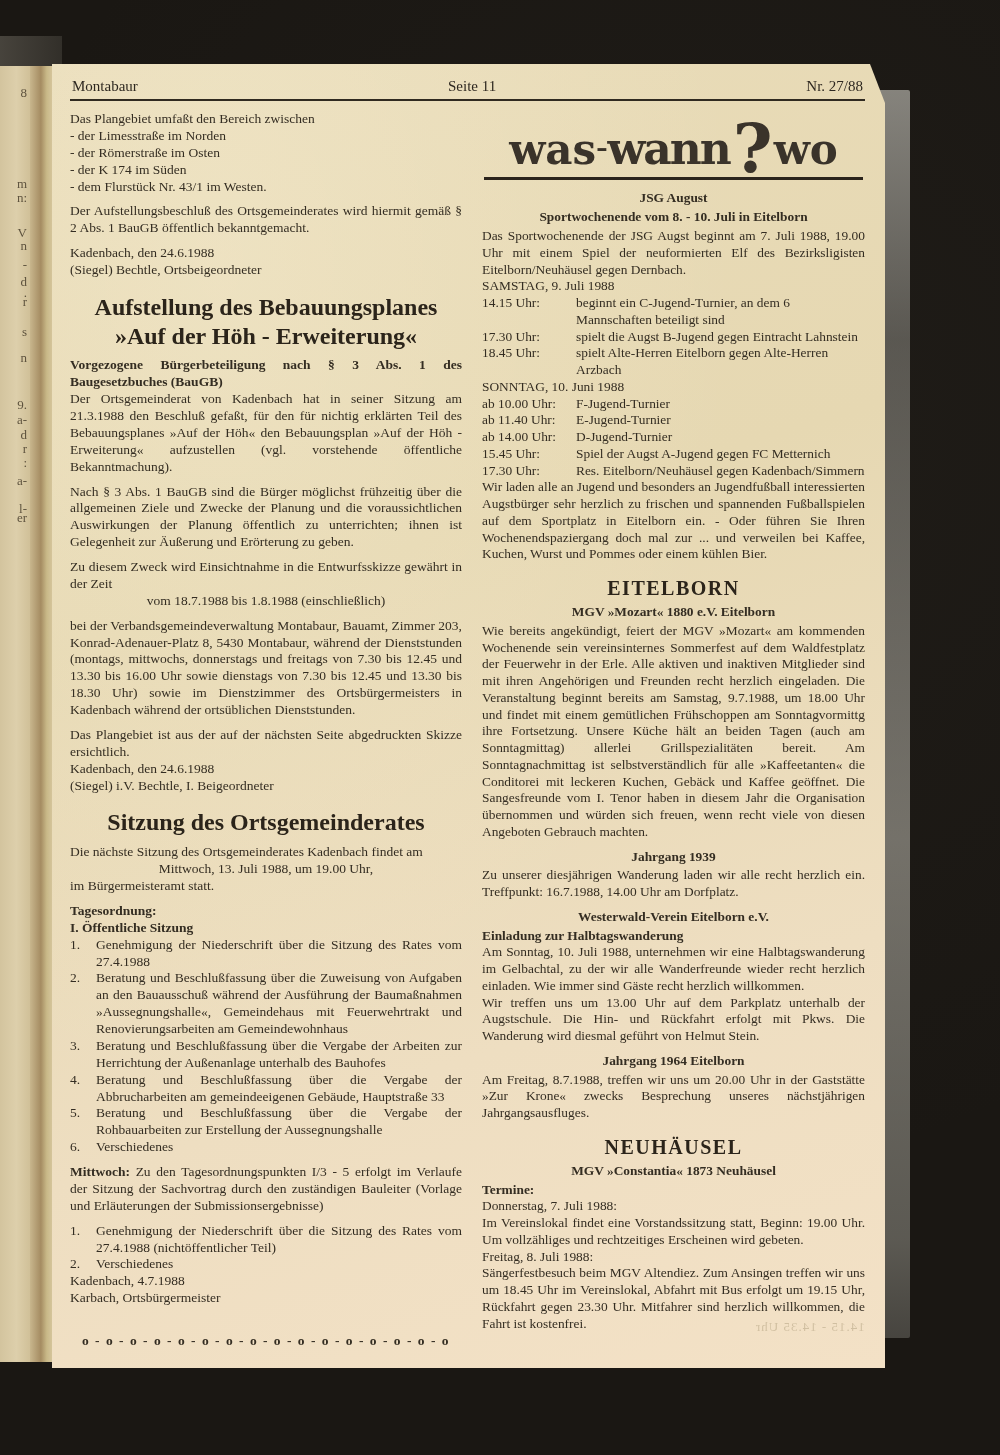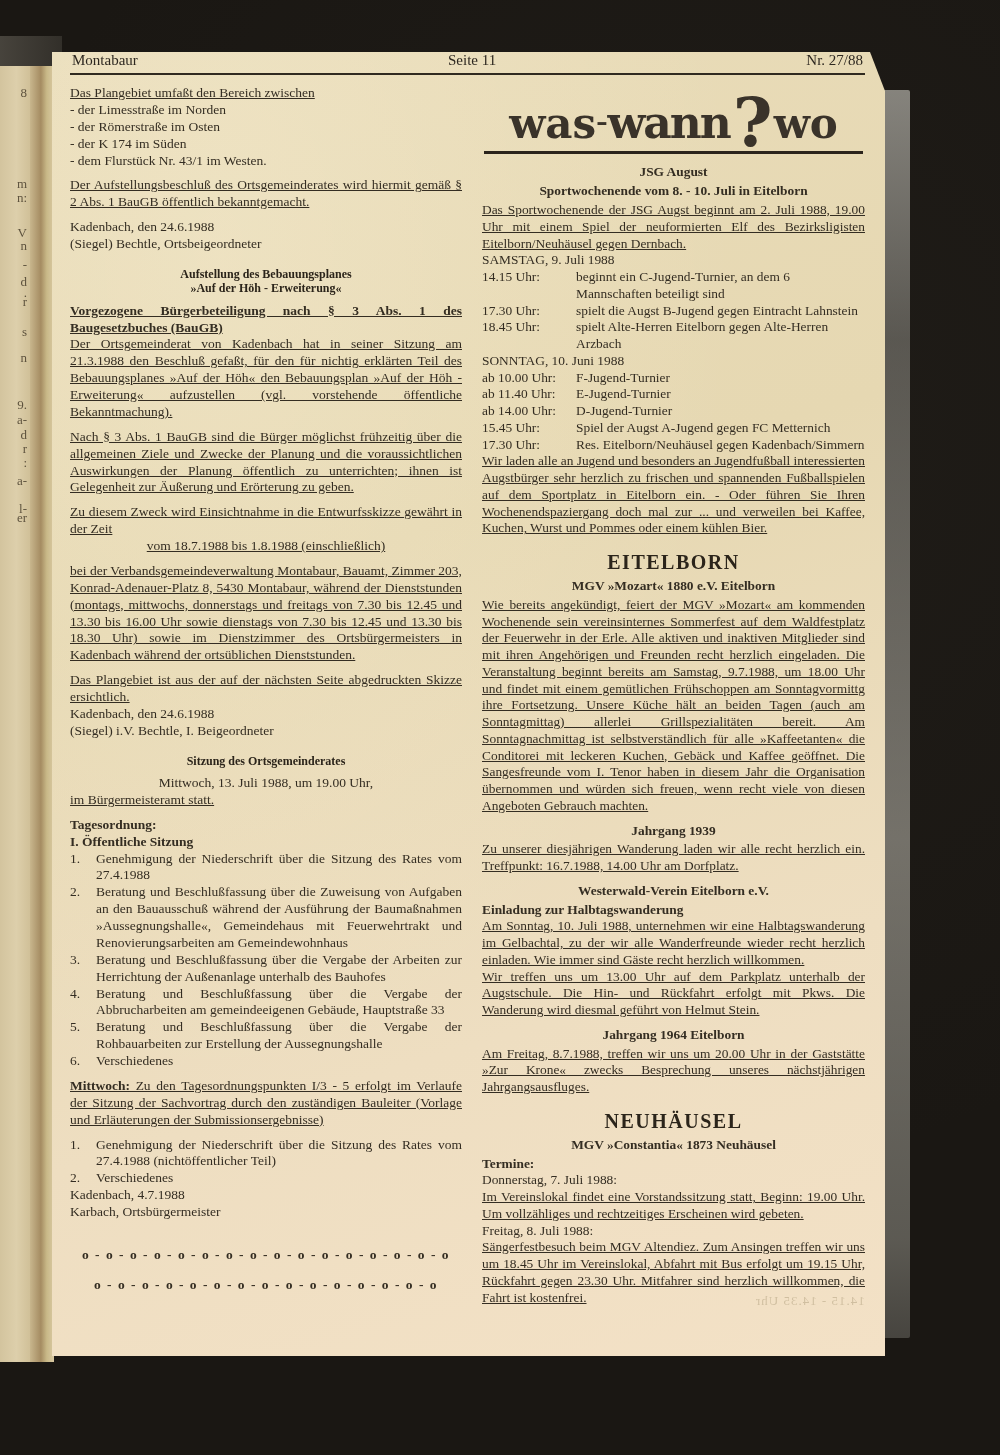--- a/index.html
+++ b/index.html
@@ -26,41 +26,41 @@
     background:linear-gradient(90deg,#c8b68d,#a58c62 45%,#c9b countryside88 70%,#d9c9a2);
     background:linear-gradient(90deg,#c8b68d,#a58c62 45%,#c9b988 70%,#d9c9a2); }
 
   
   .tape { position:absolute; left:872px; top:90px; width:38px; height:1248px;
     background:linear-gradient(180deg, rgba(190,188,180,.65), rgba(150,148,140,.5) 20%,
       rgba(175,172,162,.6) 60%, rgba(120,118,110,.7) 92%, rgba(90,88,82,.7));
     border-radius:2px; }
 
   
-  .page { position:absolute; left:52px; top:52px; width:833px; height:1304px;
+  .page { position:absolute; left:52px; top:64px; width:833px; height:1304px;
     background:
       radial-gradient(ellipse at 20% 15%, rgba(255,248,226,.25), transparent 55%),
       linear-gradient(163deg,#e9dcb9 0%,#e6d8b2 38%,#eedec1 72%,#f3e1c6 100%);
     clip-path:polygon(0 0, 98.2% 0, 100% 3%, 100% 100%, 0 100%);
-    padding:0 20px 18px 18px; color:#342d22; overflow:hidden; }
+    padding:14px 20px 18px 18px; color:#342d22; overflow:hidden; }
 
   .hdr { display:flex; justify-content:space-between; align-items:baseline;
     font-size:15px; padding:0 2px 4px 2px; border-bottom:2px solid #302a20; color:#2e2820; }
 
   .cols { display:flex; gap:20px; margin-top:10px; }
   .col-l { width:392px; flex:none; font-size:13.5px; line-height:1.25; }
   .col-r { flex:1; font-size:13.4px; line-height:1.25; position:relative; }
 
-  .p { margin-bottom:8px; text-align:justify;text-decoration:underline; }
+  .p { margin-bottom:8px; text-align:justify; }
   .tight { margin-bottom:0; }
   .line { text-align:left; }
   .center { text-align:center; }
   .bold { font-weight:bold; }
 
-  .h-big { font-size:12px; font-weight:bold; text-align:center;
+  .h-big { font-size:24px; font-weight:bold; text-align:center;
     line-height:1.2; margin:14px 6px 7px; color:#2b241a; }
   .h-place { font-size:20px; font-weight:bold; text-align:center;
     letter-spacing:1.5px; margin:13px 0 3px; color:#2b241a; }
   .h-sub { font-weight:bold; text-align:center; margin:3px 0 2px; }
 
   .agenda { display:flex; }
   .agenda .n { width:26px; flex:none; }
   .agenda .x { flex:1; text-align:justify; }
 
   .sched { display:flex; }
@@ -151,20 +151,21 @@
         <div class="p tight">Zu diesem Zweck wird Einsichtnahme in die Entwurfsskizze gewährt in der Zeit</div>
         <div class="p center">vom 18.7.1988 bis 1.8.1988 (einschließlich)</div>
 
         <div class="p">bei der Verbandsgemeindeverwaltung Montabaur, Bauamt, Zimmer 203, Konrad-Adenauer-Platz 8, 5430 Montabaur, während der Dienststunden (montags, mittwochs, donnerstags und freitags von 7.30 bis 12.45 und 13.30 bis 16.00 Uhr sowie dienstags von 7.30 bis 12.45 und 13.30 bis 18.30 Uhr) sowie im Dienstzimmer des Ortsbürgermeisters in Kadenbach während der ortsüblichen Dienststunden.</div>
 
         <div class="p tight">Das Plangebiet ist aus der auf der nächsten Seite abgedruckten Skizze ersichtlich.</div>
         <div class="line sig">Kadenbach, den 24.6.1988</div>
         <div class="line sig">(Siegel) i.V. Bechtle, I. Beigeordneter</div>
 
         <div class="h-big">Sitzung des Ortsgemeinderates</div>
+        <div class="line">Die nächste Sitzung des Ortsgemeinderates Kadenbach findet am</div>
         <div class="center">Mittwoch, 13. Juli 1988, um 19.00 Uhr,</div>
         <div class="p line">im Bürgermeisteramt statt.</div>
 
         <div class="line bold">Tagesordnung:</div>
         <div class="line bold">I. Öffentliche Sitzung</div>
 
         <div class="agenda">
           <span class="n">1.</span>
           <span class="x">Genehmigung der Niederschrift über die Sitzung des Rates vom 27.4.1988</span>
         </div>
@@ -206,21 +207,21 @@
         <div class="sep sep2">o - o - o - o - o - o - o - o - o - o - o - o - o - o - o</div>
       </div>
 
       <div class="col-r">
         <div class="logo">
           <span class="w1">was</span><span class="hy">-</span><span class="w2">wann</span><span class="q">?</span><span class="w3">wo</span>
         </div>
 
         <div class="h-sub">JSG August</div>
         <div class="h-sub">Sportwochenende vom 8. - 10. Juli in Eitelborn</div>
-        <div class="p tight">Das Sportwochenende der JSG Augst beginnt am 2. Juli 1988, 19.00 Uhr mit einem Spiel der neuformierten Elf des Bezirksligisten Eitelborn/Neuhäusel gegen Dernbach.</div>
+        <div class="p tight">Das Sportwochenende der JSG Augst beginnt am 7. Juli 1988, 19.00 Uhr mit einem Spiel der neuformierten Elf des Bezirksligisten Eitelborn/Neuhäusel gegen Dernbach.</div>
 
         <div class="line">SAMSTAG, 9. Juli 1988</div>
         <div class="sched">
           <span class="t">14.15 Uhr:</span>
           <span class="e">beginnt ein C-Jugend-Turnier, an dem 6 Mannschaften beteiligt sind</span>
         </div>
         <div class="sched">
           <span class="t">17.30 Uhr:</span>
           <span class="e">spielt die Augst B-Jugend gegen Eintracht Lahnstein</span>
         </div>

